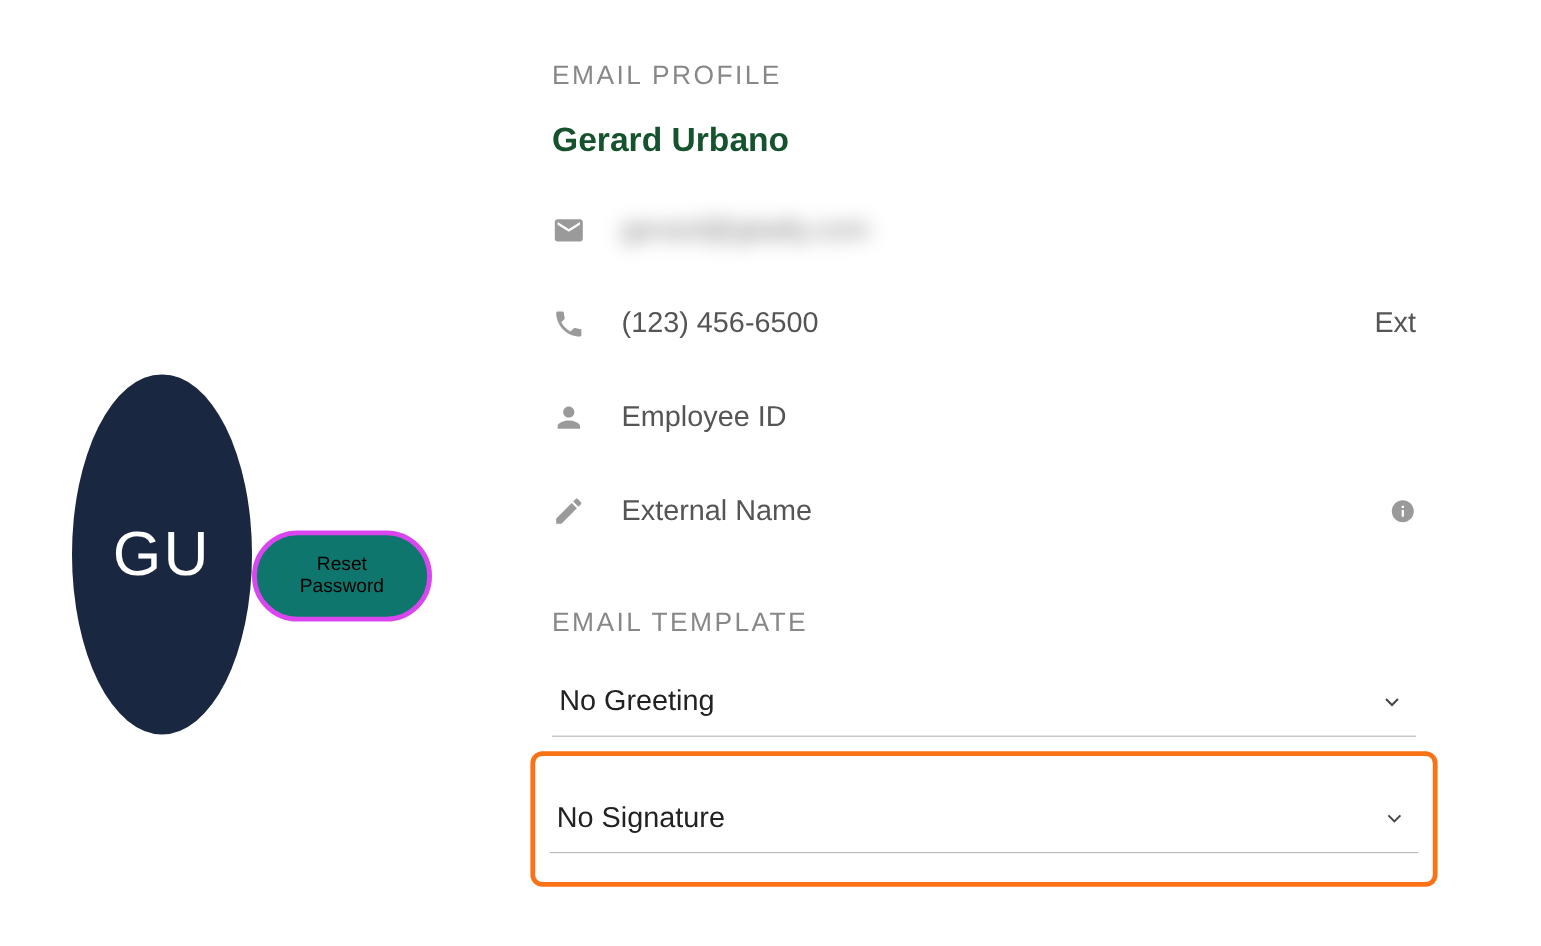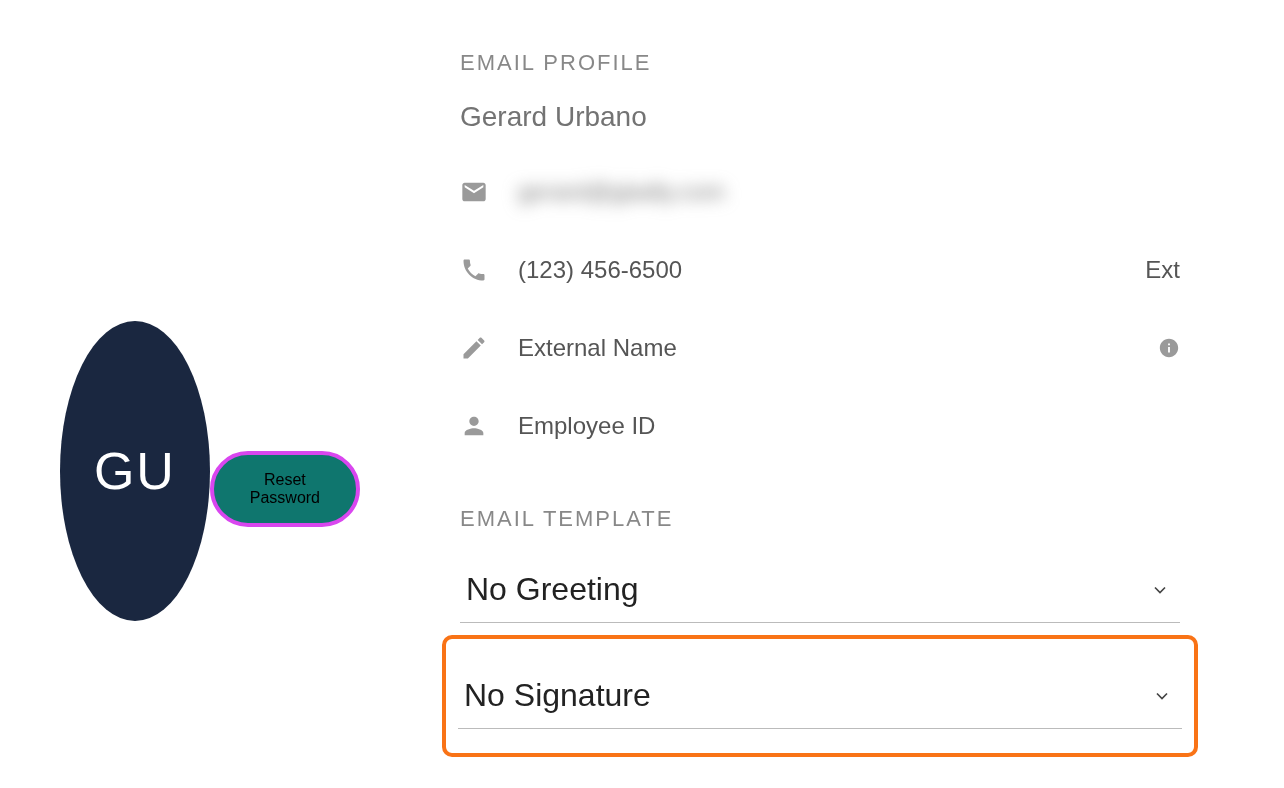--- a/index.html
+++ b/index.html
@@ -55,22 +55,22 @@
     }
     .section-header {
       font-size: 22px;
       letter-spacing: 2px;
       color: #888888;
       font-weight: 500;
       margin-bottom: 25px;
     }
     .profile-name {
       font-size: 28px;
-      font-weight: 400;
-      color: #737373;
+      font-weight: 700;
+      color: #14532d;
       margin-bottom: 45px;
     }
     .field-row {
       display: flex;
       align-items: center;
       margin-bottom: 50px;
       gap: 30px;
     }
     .field-icon {
       width: 28px;
@@ -104,21 +104,21 @@
       align-items: center;
       justify-content: space-between;
       border-bottom: 1px solid #bbbbbb;
       padding: 14px 10px 14px 6px;
       cursor: pointer;
     }
     .select-row.first {
       margin-top: 18px;
     }
     .select-label {
-      font-size: 32px;
+      font-size: 24px;
       color: #222222;
     }
     .chevron {
       width: 20px;
       height: 20px;
       fill: none;
       stroke: #444444;
       stroke-width: 2;
     }
     .highlight-box {
@@ -159,33 +159,33 @@
     <div class="field-row">
       <svg class="field-icon" viewBox="0 0 24 24">
         <path d="M6.62 10.79c1.44 2.83 3.76 5.15 6.59 6.59l2.2-2.2c.27-.27.67-.36 1.02-.24 1.12.37 2.33.57 3.57.57.55 0 1 .45 1 1V20c0 .55-.45 1-1 1-9.39 0-17-7.61-17-17 0-.55.45-1 1-1h3.5c.55 0 1 .45 1 1 0 1.25.2 2.45.57 3.57.11.35.03.74-.25 1.02l-2.2 2.2z"></path>
       </svg>
       <span class="field-value">(123) 456-6500</span>
       <span class="field-ext">Ext</span>
     </div>
 
     <div class="field-row">
       <svg class="field-icon" viewBox="0 0 24 24">
+        <path d="M12 12c2.21 0 4-1.79 4-4s-1.79-4-4-4-4 1.79-4 4 1.79 4 4 4zm0 2c-2.67 0-8 1.34-8 4v2h16v-2c0-2.66-5.33-4-8-4z"></path>
+      </svg>
+      <span class="field-value">Employee ID</span>
+    </div>
+
+    <div class="field-row">
+      <svg class="field-icon" viewBox="0 0 24 24">
         <path d="M3 17.25V21h3.75L17.81 9.94l-3.75-3.75L3 17.25zM20.71 7.04c.39-.39.39-1.02 0-1.41l-2.34-2.34c-.39-.39-1.02-.39-1.41 0l-1.83 1.83 3.75 3.75 1.83-1.83z"></path>
       </svg>
       <span class="field-value">External Name</span>
       <svg class="info-icon" viewBox="0 0 24 24">
         <path fill="#9a9a9a" d="M12 2C6.48 2 2 6.48 2 12s4.48 10 10 10 10-4.48 10-10S17.52 2 12 2zm1 15h-2v-6h2v6zm0-8h-2V7h2v2z"></path>
       </svg>
-    </div>
-
-    <div class="field-row">
-      <svg class="field-icon" viewBox="0 0 24 24">
-        <path d="M12 12c2.21 0 4-1.79 4-4s-1.79-4-4-4-4 1.79-4 4 1.79 4 4 4zm0 2c-2.67 0-8 1.34-8 4v2h16v-2c0-2.66-5.33-4-8-4z"></path>
-      </svg>
-      <span class="field-value">Employee ID</span>
     </div>
 
     <div class="email-template-section">
       <div class="section-header">EMAIL TEMPLATE</div>
 
       <div class="select-row first">
         <span class="select-label">No Greeting</span>
         <svg class="chevron" viewBox="0 0 24 24">
           <polyline points="6 9 12 15 18 9"></polyline>
         </svg>

